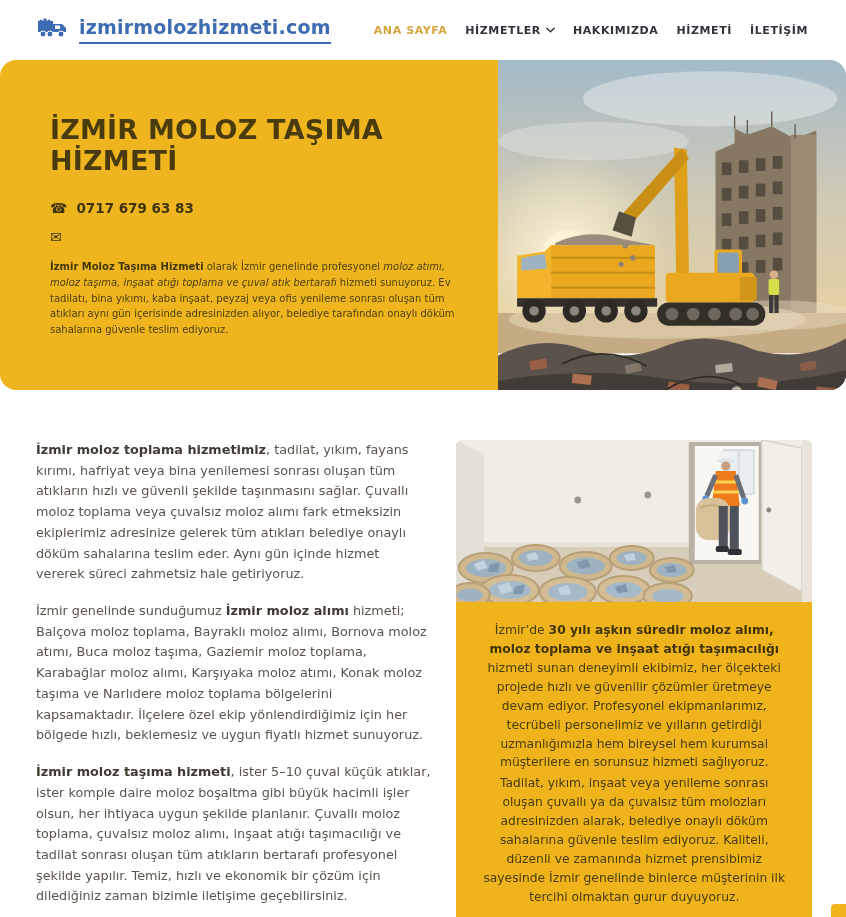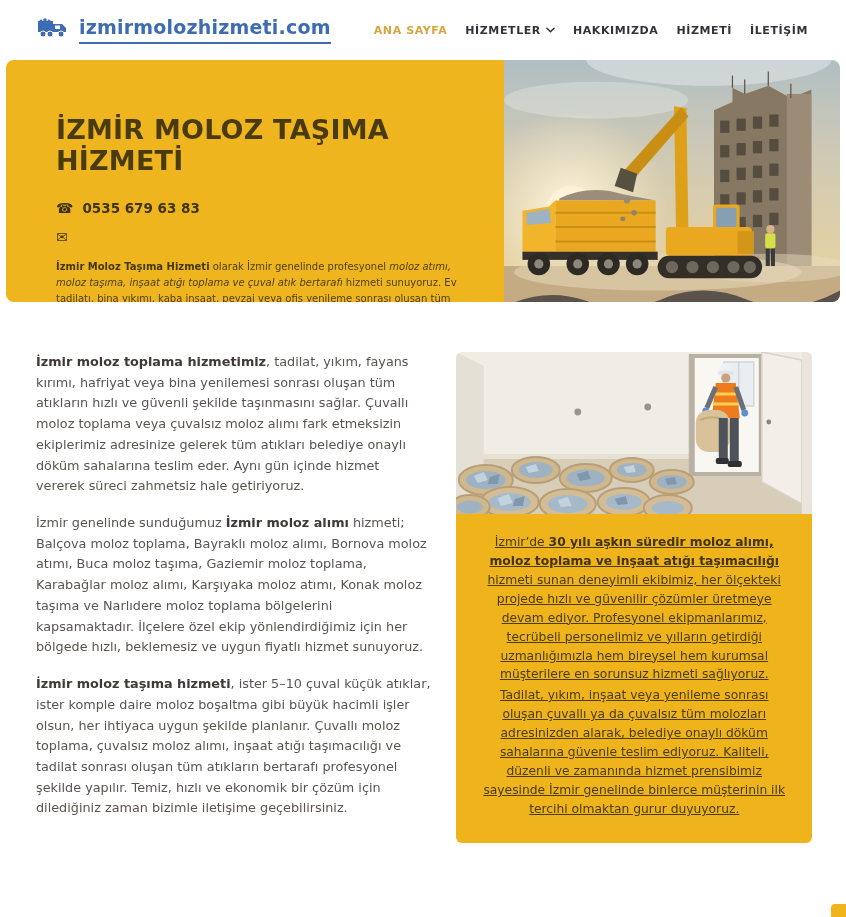--- a/index.html
+++ b/index.html
@@ -12,21 +12,21 @@
   .logo { display:flex; align-items:center; gap:7px; cursor:pointer; text-decoration:none; }
   .logo-text { font-size:19px; font-weight:700; color:#3e6cb3; border-bottom:2px solid #3e6cb3;
                padding-bottom:4px; letter-spacing:0.2px; }
   .nav { display:flex; align-items:center; gap:18px; }
   .nav-link { font-size:11px; font-weight:700; letter-spacing:0.6px; color:#33323b;
               text-decoration:none; cursor:pointer; display:flex; align-items:center; gap:5px; }
   .nav-link.active { color:#d6a63e; }
   .chev { width:9px; height:6px; }
 
   
-  .hero { margin:0 6px; height:242px; display:flex; border-radius:8px; overflow:hidden; }
+  .hero { margin:0 0; height:330px; display:flex; border-radius:16px; overflow:hidden; }
   .hero-left { width:498px; background:#efb51e; padding:54px 42px 0 50px; }
   .hero-title { font-size:27px; font-weight:700; color:#493b0e; letter-spacing:0.2px; margin-bottom:24px; }
   .contact-row { display:flex; align-items:center; gap:9px; font-size:13.5px; font-weight:700;
                  color:#3f340d; margin-bottom:13px; }
   .contact-row .c-icon { font-size:14px; }
   .hero-text { margin-top:14px; font-size:10px; line-height:1.58; color:#4e400f; }
   .hero-text strong { font-weight:700; color:#433708; }
   .hero-right { flex:1; position:relative; }
   .hero-right svg { display:block; width:100%; height:100%; }
 
@@ -35,21 +35,21 @@
   .col-left { width:396px; }
   .h2 { font-size:17.5px; font-weight:700; color:#55451c; line-height:1.5;
         letter-spacing:0.2px; margin-bottom:15px; }
   .col-left p { font-size:12.8px; line-height:1.62; color:#5a544d; margin-bottom:16px; }
   .col-left p strong { color:#3f3a33; }
   .col-right { width:356px; }
   .photo { height:162px; border-radius:6px 6px 0 0; overflow:hidden; }
   .photo svg { display:block; width:100%; height:100%; }
   .info-box { background:#efb41c; border-radius:0 0 6px 6px; padding:19px 22px 22px;
               text-align:center; color:#4a3c0d; }
-  .info-box p { font-size:12.3px; line-height:1.54; margin-bottom:2px;text-decoration:underline; }
+  .info-box p { font-size:12.3px; line-height:1.54; margin-bottom:2px; }
   .info-box p strong { font-weight:700; color:#423406; }
 
   .scroll-top { position:absolute; right:0; bottom:0; width:15px; height:13px;
                 background:#f0b51d; border-radius:4px 0 0 0; cursor:pointer; }
 </style>
 </head>
 <body>
 
 <header class="header">
   <a class="logo">
@@ -80,21 +80,21 @@
     <a class="nav-link">HİZMETİ</a>
     <a class="nav-link">İLETİŞİM</a>
   </nav>
 </header>
 
 <section class="hero">
   <div class="hero-left">
     <h1 class="hero-title">İZMİR MOLOZ TAŞIMA HİZMETİ</h1>
     <div class="contact-row">
       <span class="c-icon">☎</span>
-      <span>0535 679 63 83</span>
+      <span>0717 679 63 83</span>
     </div>
     <div class="contact-row">
       <span class="c-icon">✉</span>
     </div>
     <p class="hero-text"><strong>İzmir Moloz Taşıma Hizmeti</strong><span> olarak İzmir genelinde profesyonel </span><em>moloz atımı, moloz taşıma, inşaat atığı toplama ve çuval atık bertarafı</em><span> hizmeti sunuyoruz. Ev tadilatı, bina yıkımı, kaba inşaat, peyzaj veya ofis yenileme sonrası oluşan tüm atıkları aynı gün içerisinde adresinizden alıyor, belediye tarafından onaylı döküm sahalarına güvenle teslim ediyoruz.</span></p>
 
   </div>
   <div class="hero-right">
     <svg viewBox="0 0 328 338" preserveAspectRatio="xMidYMid slice">
       <defs>

